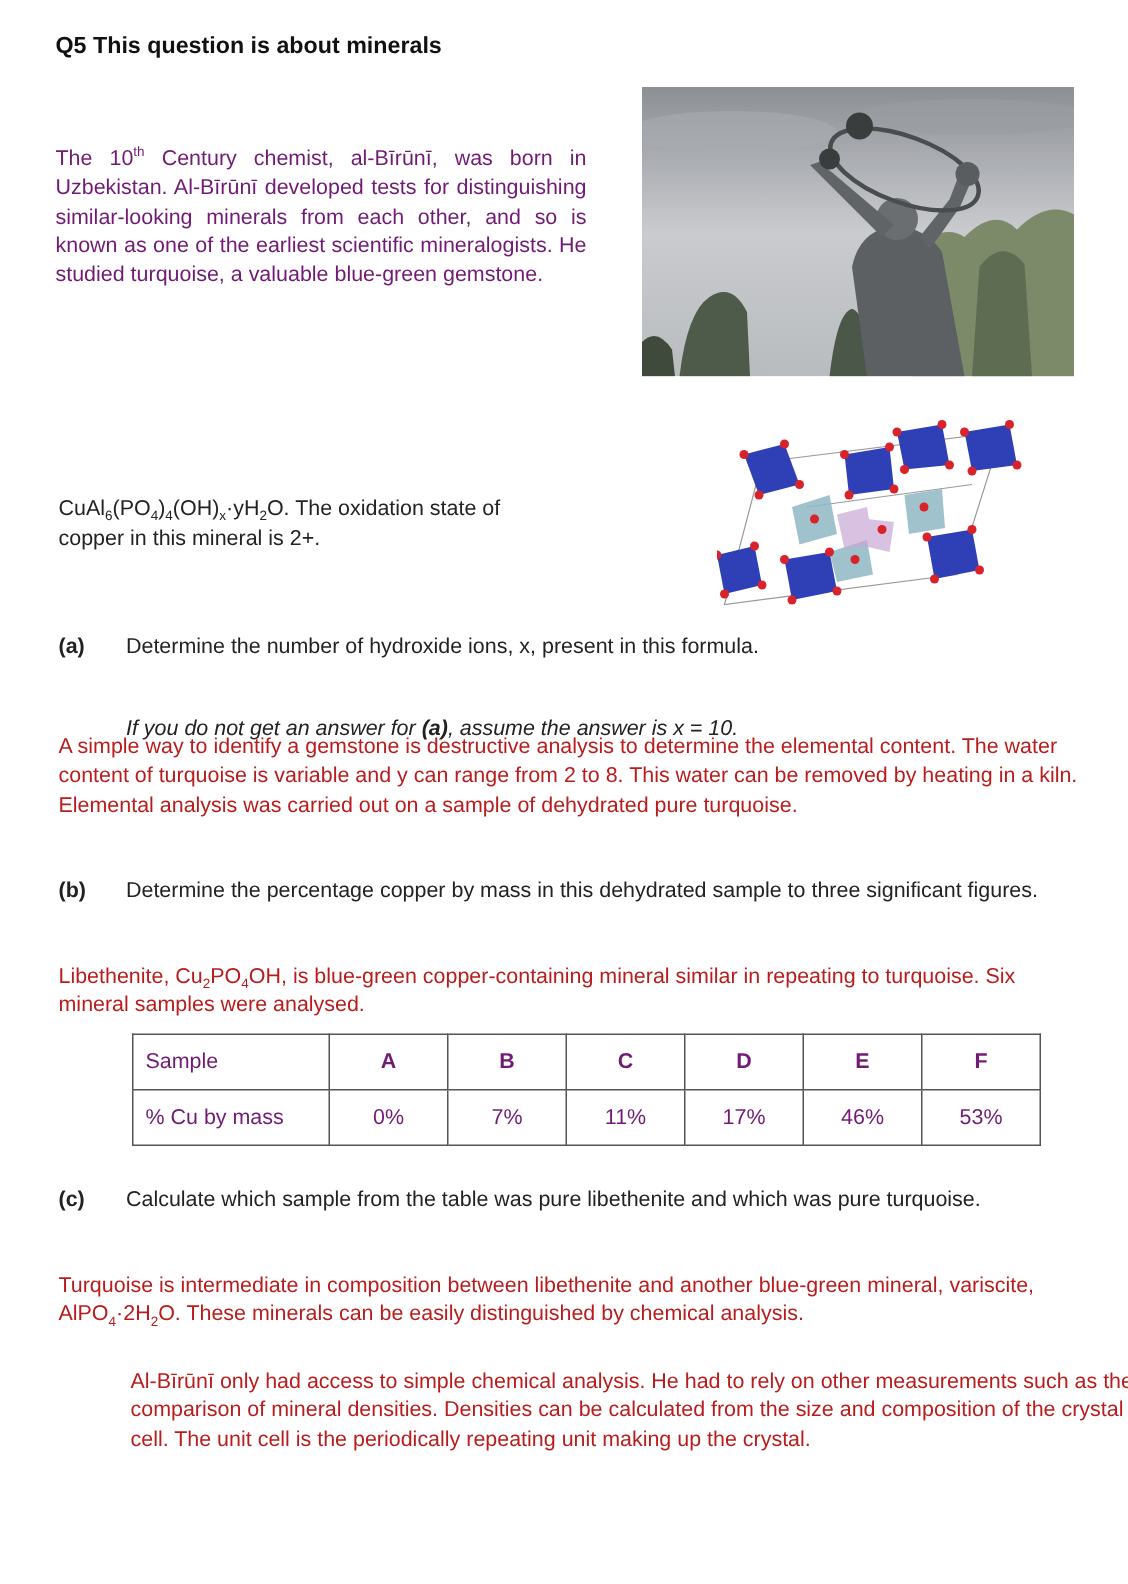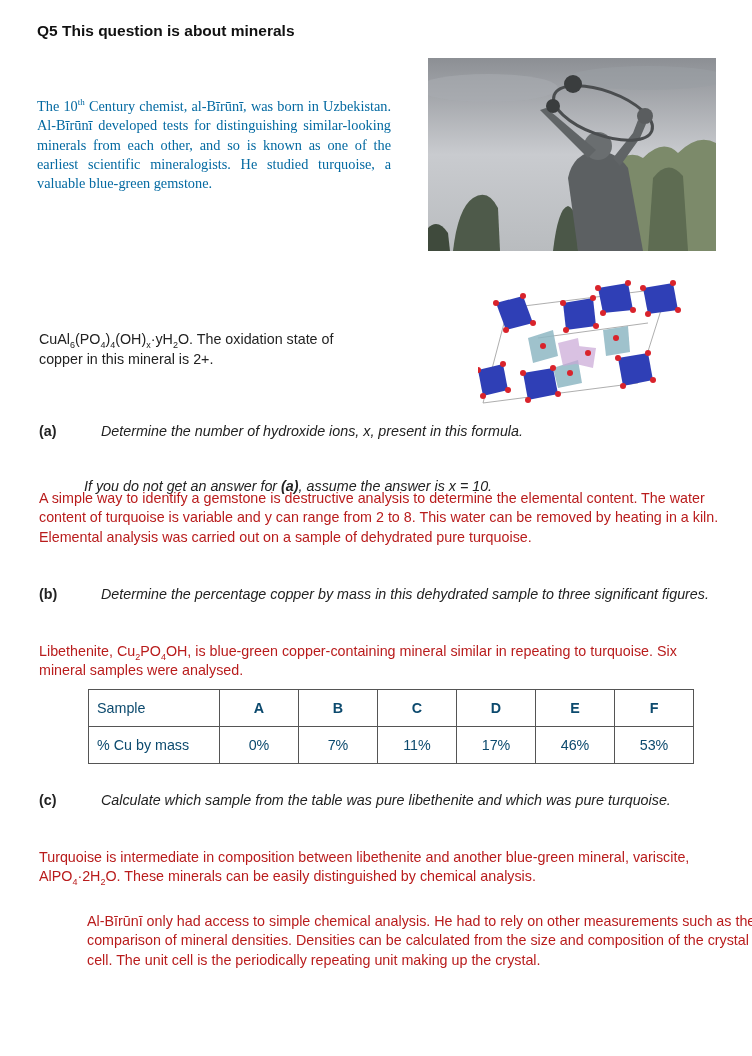--- a/index.html
+++ b/index.html
@@ -1,34 +1,34 @@
 <!DOCTYPE html>
 <html><head>
 <meta charset="utf-8">
 <style>
   html, body { margin:0; padding:0; background:#ffffff; }
   body { width:752px; height:1056px; position:relative; overflow:hidden;
          font-family:"Liberation Sans", sans-serif; color:#1f1f1f; }
   .abs { position:absolute; }
   .title { left:37px; top:22px; font-size:15.5px; font-weight:bold; color:#111;text-align:center; }
-  .intro { left:37px; top:97px; width:354px; font-size:14.3px; line-height:19.3px; text-align:justify; color:#0369a1;font-family:Liberation Serif, serif; }
+  .intro { left:37px; top:97px; width:354px; font-size:14.3px; line-height:19.3px; text-align:justify; color:#701a75; }
   .photo { left:428px; top:58px; width:288px; height:193px; overflow:hidden; }
   .formula-para { left:39px; top:311px; width:340px; font-size:14.3px; line-height:19.3px; color:#222; }
   .crystal { left:478px; top:268px; width:220px; height:140px; }
   .q { font-size:14.3px; line-height:19.5px; color:#222; }
   .q .lab { position:absolute; left:0; top:0; font-weight:bold; }
-  .q .txt { position:absolute; left:62px; top:0;font-style:italic; }
+  .q .txt { position:absolute; left:45px; top:0; }
   .qa { left:39px; top:422px; width:680px; height:22px; }
   .qa-note { left:84px; top:478px; font-size:14.3px; font-style:italic; color:#222; }
   .para { left:39px; width:680px; font-size:14.3px; line-height:19.3px; color:#b91c1c; }
   .qb { left:39px; top:585px; width:680px; height:40px; }
   .qb .txt { width:620px; }
   .qc { left:39px; top:791px; width:680px; height:40px; }
   .qc .txt { width:620px; }
-  table.cu { position:absolute; left:88px; top:689px; border-collapse:collapse; font-size:14.3px; color:#0c4a6e; }
+  table.cu { position:absolute; left:88px; top:689px; border-collapse:collapse; font-size:14.3px; color:#701a75; }
   table.cu td { border:1px solid #555; height:36px; text-align:center; padding:0; }
   table.cu td.first { text-align:left; padding-left:8px; width:122px; }
   table.cu td.col { width:78px; }
   table.cu tr.head td.col { font-weight:bold; }
   sub, sup { font-size:9px; line-height:0; }
 </style>
 </head>
 <body>
 
 <div class="abs title">Q5 This question is about minerals</div>

